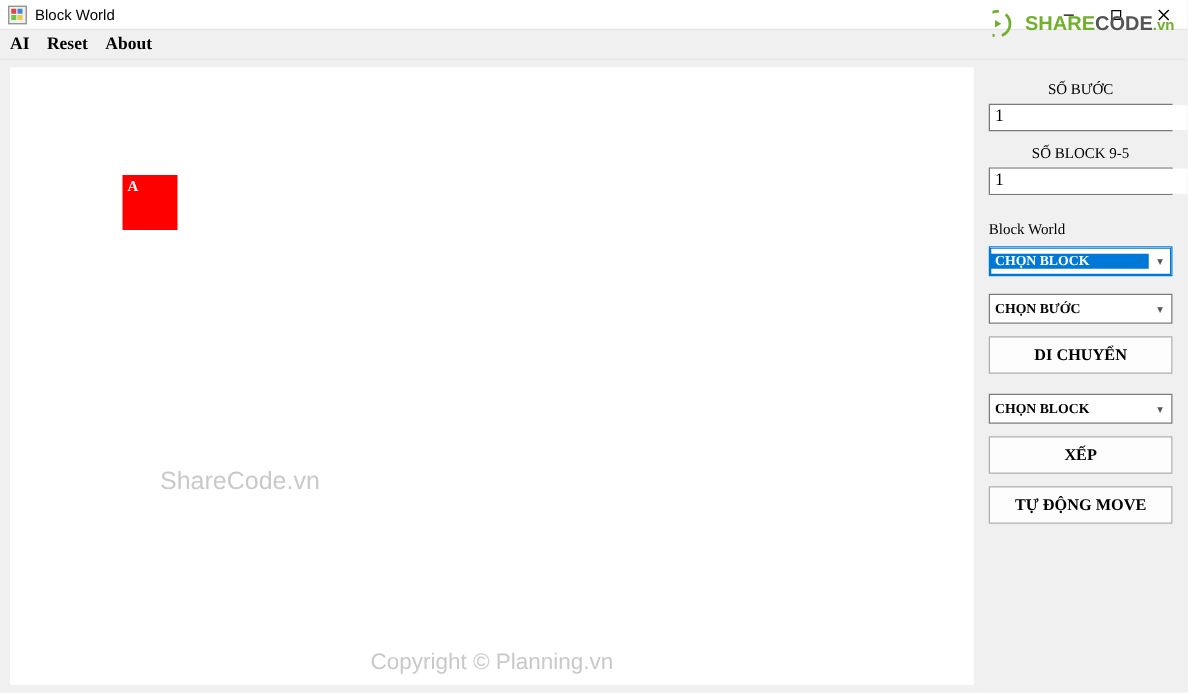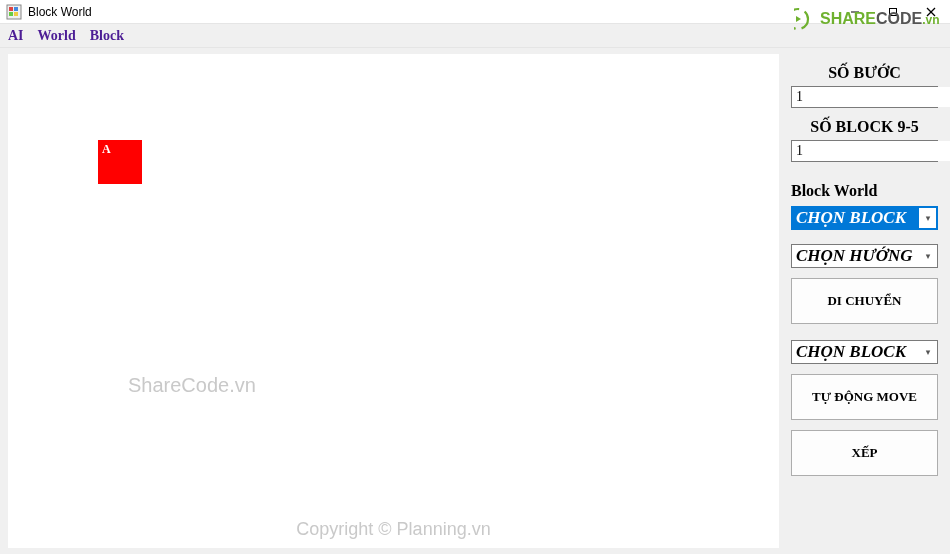--- a/index.html
+++ b/index.html
@@ -45,21 +45,21 @@
     background: #f0f0f0;
     display: flex;
     align-items: center;
     padding: 0 8px;
     border-bottom: 1px solid #e5e5e5;
   }
   .menu-item {
     font-family: "Times New Roman", serif;
     font-weight: bold;
     font-size: 14px;
-    color: #4c1d95;
+    color: #000000;
     margin-right: 14px;
   }
   
   .content {
     display: flex;
     height: calc(554px - 24px - 24px);
   }
   .canvas-wrap {
     flex: 1;
     padding: 6px 6px 6px 8px;
@@ -96,22 +96,22 @@
   .side {
     width: 165px;
     padding: 10px 12px 0 6px;
     background: #f0f0f0;
     display: flex;
     flex-direction: column;
     gap: 4px;
     font-family: "Times New Roman", serif;
   }
   .side-label {
-    font-weight: bold;
-    font-size: 16px;
+    font-weight: normal;
+    font-size: 12px;
     text-align: center;
     margin-top: 6px;
   }
   .side-label.left { text-align: left; }
   .numeric {
     display: flex;
     border: 1px solid #7a7a7a;
     background: #fff;
     height: 22px;
   }
@@ -130,34 +130,33 @@
     margin-top: 2px;
   }
   .combo.focused {
     border: 1px solid #0078d7;
     box-shadow: inset 0 0 0 1px #0078d7;
   }
   .combo-text {
     flex: 1;
     font-family: "Times New Roman", serif;
     font-weight: bold;
-    font-size: 17px;
+    font-size: 11px;
     padding: 0 4px;
-    font-style: italic;
   }
   .combo.focused .combo-text {
     background: #0078d7;
     color: #fff;
   }
   .combo-arrow {
     width: 18px; text-align: center;
     font-size: 9px; color: #555;
   }
   .btn {
-    height: 46px;
+    height: 30px;
     border: 1px solid #adadad;
     background: #fdfdfd;
     font-family: "Times New Roman", serif;
     font-weight: bold;
     font-size: 13px;
     margin-top: 6px;
     display: flex; align-items: center; justify-content: center;
   }
   .group-gap { height: 6px; }
   
@@ -195,22 +194,22 @@
   <div class="win-btn close">
     <svg width="10" height="10">
         <line x1="1" y1="1" x2="9" y2="9" stroke="#000" stroke-width="1.2"></line>
         <line x1="9" y1="1" x2="1" y2="9" stroke="#000" stroke-width="1.2"></line>
       </svg>
   </div>
 </div>
 
 <div class="menubar">
   <span class="menu-item">AI</span>
-  <span class="menu-item">World</span>
-  <span class="menu-item">Block</span>
+  <span class="menu-item">Reset</span>
+  <span class="menu-item">About</span>
 </div>
 
 <div class="content">
   <div class="canvas-wrap">
     <div class="canvas">
       <div class="block block-a">A</div>
       <div class="watermark wm-left">ShareCode.vn</div>
       <div class="watermark wm-center">Copyright © Planning.vn</div>
     </div>
   </div>
@@ -230,35 +229,35 @@
 
     <div class="group-gap"></div>
     <div class="side-label left">Block World</div>
 
     <div class="combo focused">
       <span class="combo-text">CHỌN BLOCK</span>
       <span class="combo-arrow">▾</span>
     </div>
 
     <div class="combo" style="margin-top:10px;">
-      <span class="combo-text">CHỌN HƯỚNG</span>
+      <span class="combo-text">CHỌN BƯỚC</span>
       <span class="combo-arrow">▾</span>
     </div>
 
     <div class="btn">DI CHUYỂN</div>
 
     <div class="group-gap"></div>
 
     <div class="combo">
       <span class="combo-text">CHỌN BLOCK</span>
       <span class="combo-arrow">▾</span>
     </div>
 
+    <div class="btn">XẾP</div>
     <div class="btn">TỰ ĐỘNG MOVE</div>
-    <div class="btn">XẾP</div>
   </div>
 </div>
 
 <div class="logo">
   <svg width="150" height="30">
     <g transform="translate(4,15)">
       <circle r="10" fill="none" stroke="#6fb12f" stroke-width="2.2" stroke-dasharray="12 6"></circle>
       <path d="M -2 -3 L 3 0 L -2 3 Z" fill="#6fb12f"></path>
     </g>
     <text x="26" y="20" font-family="Arial" font-weight="bold" font-size="16">

